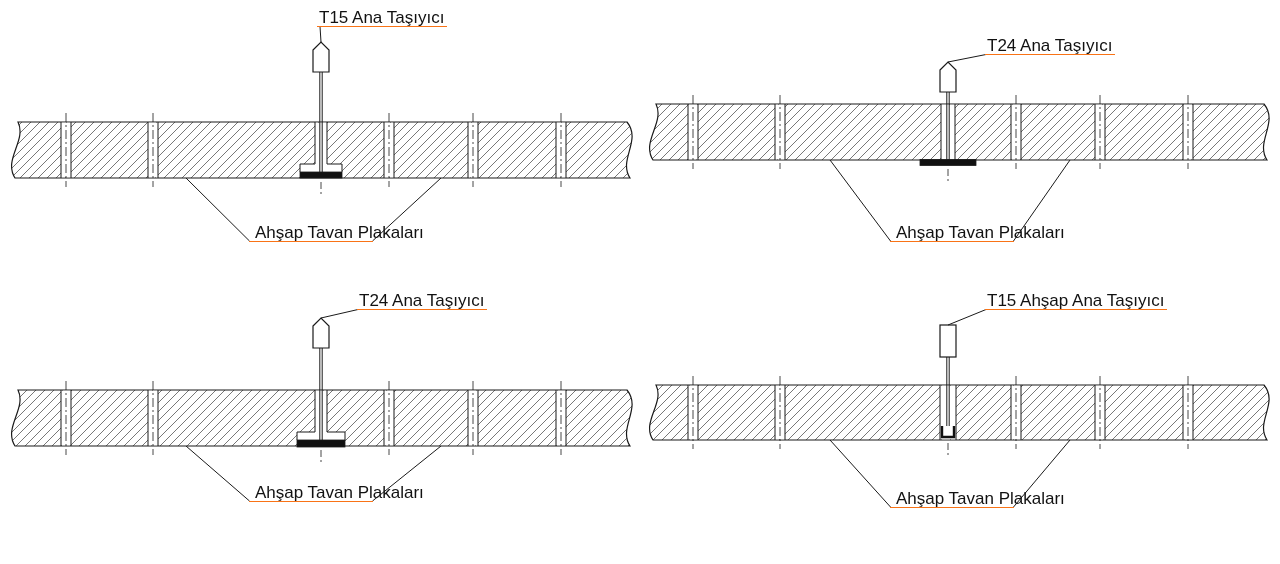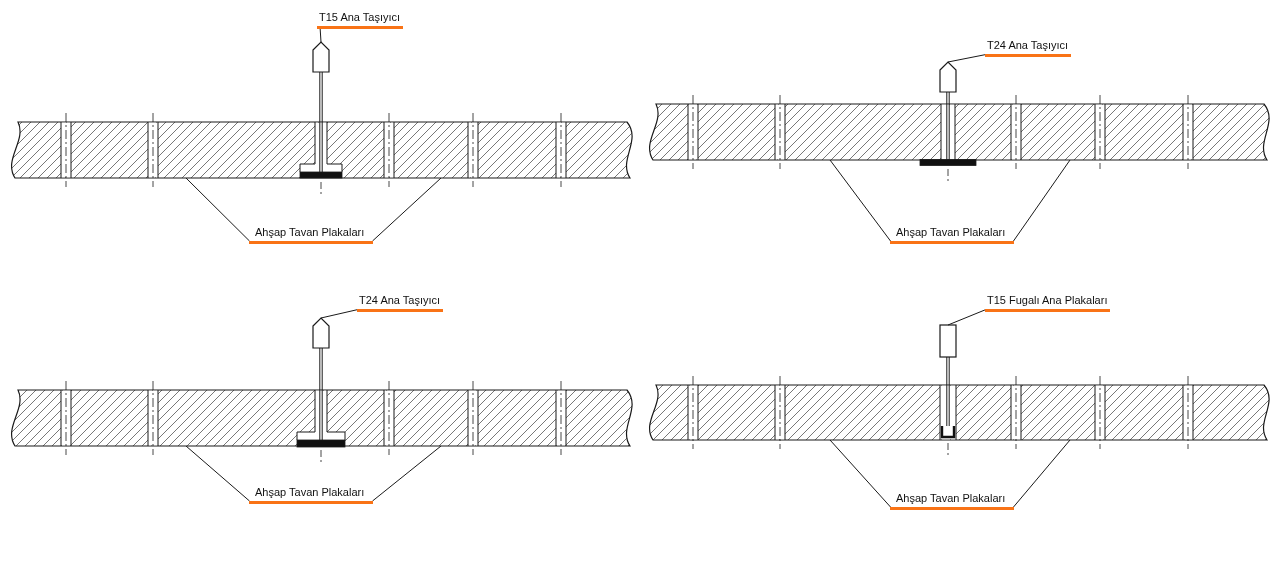--- a/index.html
+++ b/index.html
@@ -1,22 +1,22 @@
 <!DOCTYPE html>
 <html><head>
 <meta charset="utf-8">
 <style>
   html,body{margin:0;padding:0;background:#fff;}
   body{width:1280px;height:564px;overflow:hidden;}
   .canvas{position:relative;width:1280px;height:564px;background:#fff;
           display:grid;grid-template-columns:640px 640px;grid-template-rows:282px 282px;}
   .panel{position:relative;width:640px;height:282px;}
   .draw{position:absolute;left:0;top:0;width:640px;height:282px;}
-  .lbl{position:absolute;font-family:"Liberation Sans",sans-serif;font-size:11px;line-height:13px;
-       color:#111;border-bottom:3px solid #f97316;padding:0 3px 2px 2px;white-space:nowrap;}
+  .lbl{position:absolute;font-family:"Liberation Sans",sans-serif;font-size:17px;line-height:13px;
+       color:#111;border-bottom:1px solid #f97316;padding:0 3px 2px 2px;white-space:nowrap;}
   .plbl{width:112px;text-align:left;padding:0 6px 2px 6px;}
   #p0 .clbl{left:317px;top:11px}  #p0 .plbl{left:249px;top:226px}
   #p1 .clbl{left:345px;top:39px}  #p1 .plbl{left:250px;top:226px}
   #p2 .clbl{left:357px;top:12px}  #p2 .plbl{left:249px;top:204px}
   #p3 .clbl{left:345px;top:12px}  #p3 .plbl{left:250px;top:210px}
 </style>
 </head>
 <body>
 
 <div class="canvas">
@@ -188,17 +188,17 @@
           <line x1="316" y1="103" x2="316" y2="158" stroke="#1a1a1a" stroke-width="1"></line>
           <path d="M 302,144 V 155 H 314 V 144" fill="none" stroke="#111111" stroke-width="2.4"></path>
           <line x1="306.8" y1="75" x2="306.8" y2="144" stroke="#1a1a1a" stroke-width="1"></line>
           <line x1="309.2" y1="75" x2="309.2" y2="144" stroke="#1a1a1a" stroke-width="1"></line>
           <line x1="308" y1="161" x2="308" y2="173" stroke="#1a1a1a" stroke-width="0.8" stroke-dasharray="7 3 2 3"></line>
           <rect x="300" y="43" width="16" height="32" fill="#fff" stroke="#1a1a1a" stroke-width="1.2"></rect>
           <line x1="308" y1="43" x2="346" y2="27.5" stroke="#1a1a1a" stroke-width="1"></line>
           <line x1="190" y1="158" x2="250.5" y2="225" stroke="#1a1a1a" stroke-width="1"></line>
           <line x1="430" y1="158" x2="373.5" y2="225" stroke="#1a1a1a" stroke-width="1"></line>
         </svg></div>
-    <div class="lbl clbl">T15 Fugalı Ana Plakaları</div>
+    <div class="lbl clbl">T15 Ahşap Ana Taşıyıcı</div>
     <div class="lbl plbl">Ahşap Tavan Plakaları</div>
   </div>
 
 </div>
 
 </body></html>

